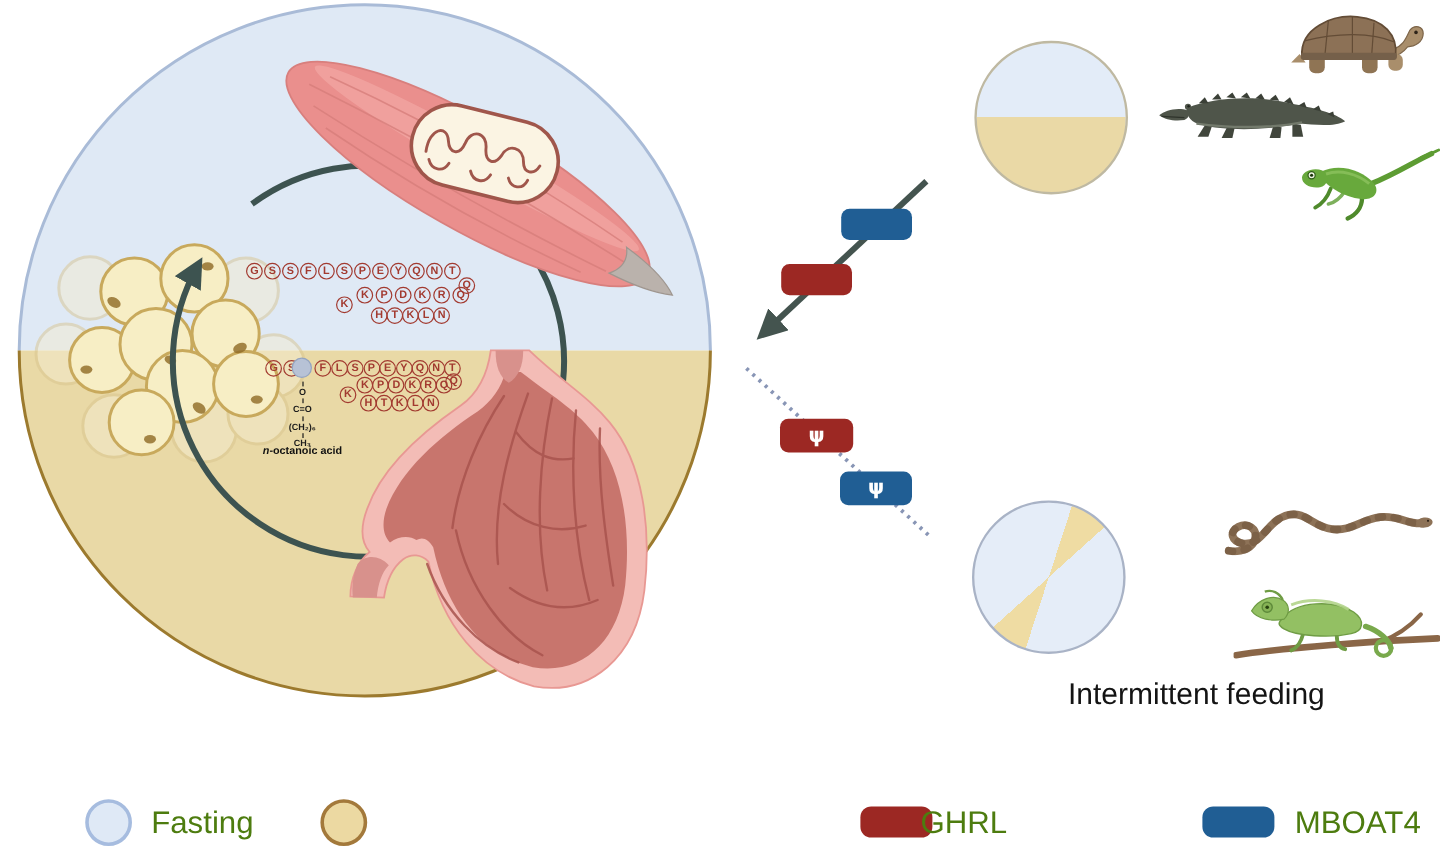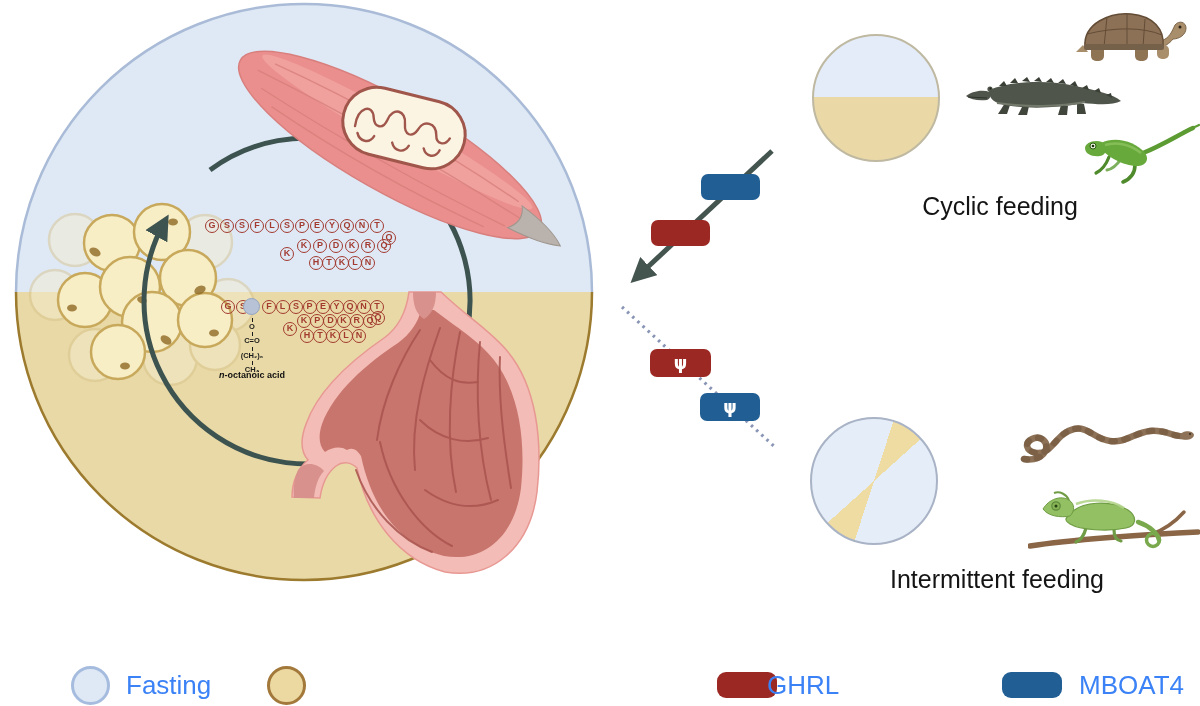--- a/index.html
+++ b/index.html
@@ -39,21 +39,21 @@
   .cyclic-circle { left:812px; top:34px; border:2px solid #bfb9a2;
     background:linear-gradient(to bottom, #e3ecf8 0 49.5%, #ead9a6 49.5% 100%); }
   .intermittent-circle { left:810px; top:417px; border:2px solid #a9b3c6;
     background:conic-gradient(from 0deg, #e5edf8 0deg 18deg, #efdca3 18deg 48deg,
       #e5edf8 48deg 198deg, #efdca3 198deg 228deg, #e5edf8 228deg 360deg); }
 
   .caption { position:absolute; font:400 25px/1.2 "Liberation Sans",sans-serif;
     color:#141414; text-align:center; }
 
   
-  .legend-label { position:absolute; font:400 26px/1.2 "Liberation Sans",sans-serif; color:#3b82f6; }
+  .legend-label { position:absolute; font:400 26px/1.2 "Liberation Sans",sans-serif; color:#4d7c0f; }
   .legend-circle { position:absolute; width:39px; height:39px; border-radius:50%; }
   .legend-pill { position:absolute; width:60px; height:26px; border-radius:9px; }
   .sw-fasting { left:71px; top:666px; background:#dfe9f6; border:3px solid #a6bcdf; }
   .sw-feeding { left:267px; top:666px; background:#ecd9a2; border:3px solid #a3793b; }
   .sw-ghrl    { left:717px; top:672px; background:#9c2823; }
   .sw-mboat4  { left:1002px; top:672px; background:#205e94; }
 </style>
 </head>
 <body>
 
@@ -247,21 +247,20 @@
   <div class="gene-box gene-red" style="left:650px;top:349px;width:61px;height:28px">
     <span>ψ</span>
   </div>
   <div class="gene-box gene-blue" style="left:700px;top:393px;width:60px;height:28px">
     <span>ψ</span>
   </div>
 
   <div class="phase-circle cyclic-circle"></div>
   <div class="phase-circle intermittent-circle"></div>
 
-  <div class="caption" style="left:880px;top:191px;width:240px">Cyclic feeding</div>
   <div class="caption" style="left:872px;top:564px;width:250px">Intermittent feeding</div>
 
   <svg class="abs" style="left:1075px;top:7px" width="112" height="58" viewBox="0 0 112 58">
     <path d="M8,38 L1,45 L13,45 Z" fill="#a98e6b"></path>
     <rect x="16" y="36" width="13" height="18" rx="5" fill="#8f7454"></rect>
     <rect x="60" y="36" width="13" height="18" rx="5" fill="#8f7454"></rect>
     <path d="M86,34 C95,31 97,24 100,18 C104,13 111,15 111,21 C111,28 104,32 98,32 C94,37 90,39 86,40 Z" fill="#a98e6b" stroke="#7d6549" stroke-width="1"></path>
     <rect x="82" y="38" width="12" height="14" rx="5" fill="#a98e6b"></rect>
     <circle cx="105" cy="20" r="1.5" fill="#2d2318"></circle>
     <path d="M10,40 C8,16 36,5 56,7 C78,9 90,22 88,40 Z" fill="#8c7156" stroke="#634c36" stroke-width="1.5"></path>

